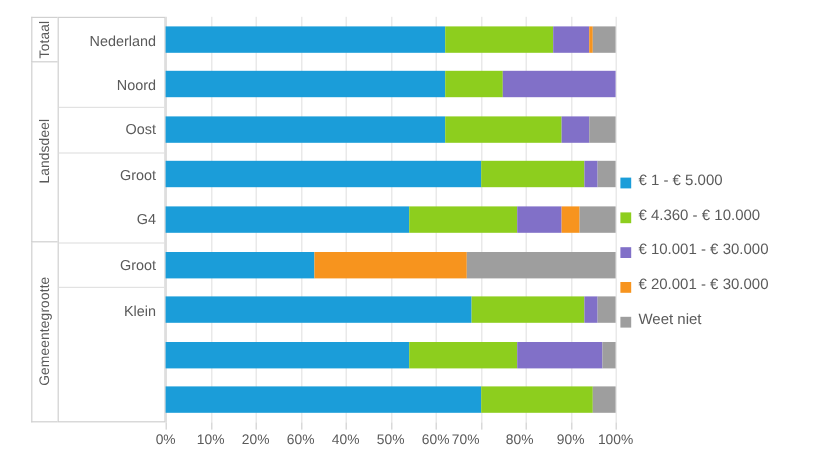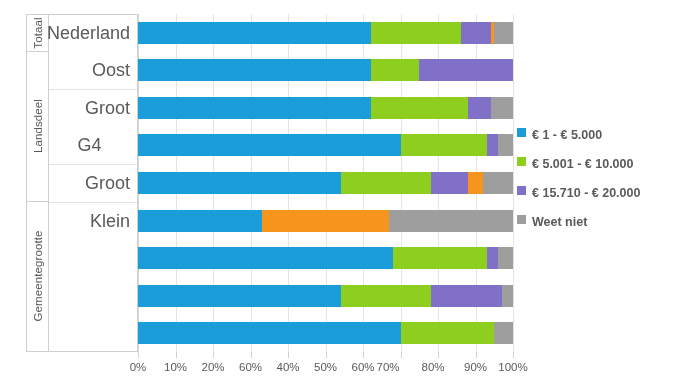--- a/index.html
+++ b/index.html
@@ -66,21 +66,21 @@
   .cat-cell {
     position: relative;
     box-sizing: border-box;
     display: flex;
     align-items: center;
     justify-content: flex-end;
     padding-right: 7px;
   }
   .cat-cell.sep { border-bottom: 1px solid #e2e2e2; }
   .cat-cell .clabel {
-    font-size: 18px;
+    font-size: 12px;
     color: #5a5a5a;
     white-space: nowrap;
   }
 
   
   .plot {
     position: absolute;
     left: 138px;
     top: 14px;
     width: 375px;
@@ -148,23 +148,22 @@
 
   
   .legend {
     position: absolute;
     left: 517px;
     top: 128px;
     width: 170px;
   }
   .legend-item {
     display: flex;
-    align-items: flex-start;
+    align-items: flex-end;
     height: 29px;
-    font-weight: bold;
   }
   .legend-swatch {
     width: 9px;
     height: 9px;
     flex: 0 0 9px;
     margin-right: 6px;
   }
   .legend-label {
     font-size: 12.5px;
     color: #5a5a5a;
@@ -186,26 +185,29 @@
       <div class="group-cell" style="height: 150.222px;">
         <span class="glabel">Gemeentegrootte</span>
       </div>
     </div>
 
   <div class="cat-axis">
       <div class="cat-cell" style="height: 37.5556px;">
         <span class="clabel">Nederland</span>
       </div>
       <div class="cat-cell sep" style="height: 37.5556px;">
+        <span class="clabel">Noord</span>
+      </div>
+      <div class="cat-cell sep" style="height: 37.5556px;">
         <span class="clabel">Oost</span>
       </div>
       <div class="cat-cell" style="height: 37.5556px;">
         <span class="clabel">Groot</span>
       </div>
-      <div class="cat-cell sep" style="height: 37.5556px; justify-content: center;">
+      <div class="cat-cell sep" style="height: 37.5556px;">
         <span class="clabel">G4</span>
       </div>
       <div class="cat-cell sep" style="height: 37.5556px;">
         <span class="clabel">Groot</span>
       </div>
       <div class="cat-cell" style="height: 37.5556px;">
         <span class="clabel">Klein</span>
       </div>
     </div>
 
@@ -323,25 +325,29 @@
       <div class="xtick-label" style="left: 375px;">100%</div>
     </div>
 
   <div class="legend">
       <div class="legend-item">
         <span class="legend-swatch" style="background: rgb(27, 157, 217);"></span>
         <span class="legend-label">€ 1 - € 5.000</span>
       </div>
       <div class="legend-item">
         <span class="legend-swatch" style="background: rgb(141, 206, 30);"></span>
-        <span class="legend-label">€ 5.001 - € 10.000</span>
+        <span class="legend-label">€ 4.360 - € 10.000</span>
       </div>
       <div class="legend-item">
         <span class="legend-swatch" style="background: rgb(129, 112, 200);"></span>
-        <span class="legend-label">€ 15.710 - € 20.000</span>
+        <span class="legend-label">€ 10.001 - € 30.000</span>
+      </div>
+      <div class="legend-item">
+        <span class="legend-swatch" style="background: rgb(247, 148, 30);"></span>
+        <span class="legend-label">€ 20.001 - € 30.000</span>
       </div>
       <div class="legend-item">
         <span class="legend-swatch" style="background: rgb(158, 158, 158);"></span>
         <span class="legend-label">Weet niet</span>
       </div>
     </div>
 
 </div>
 
 </body></html>

